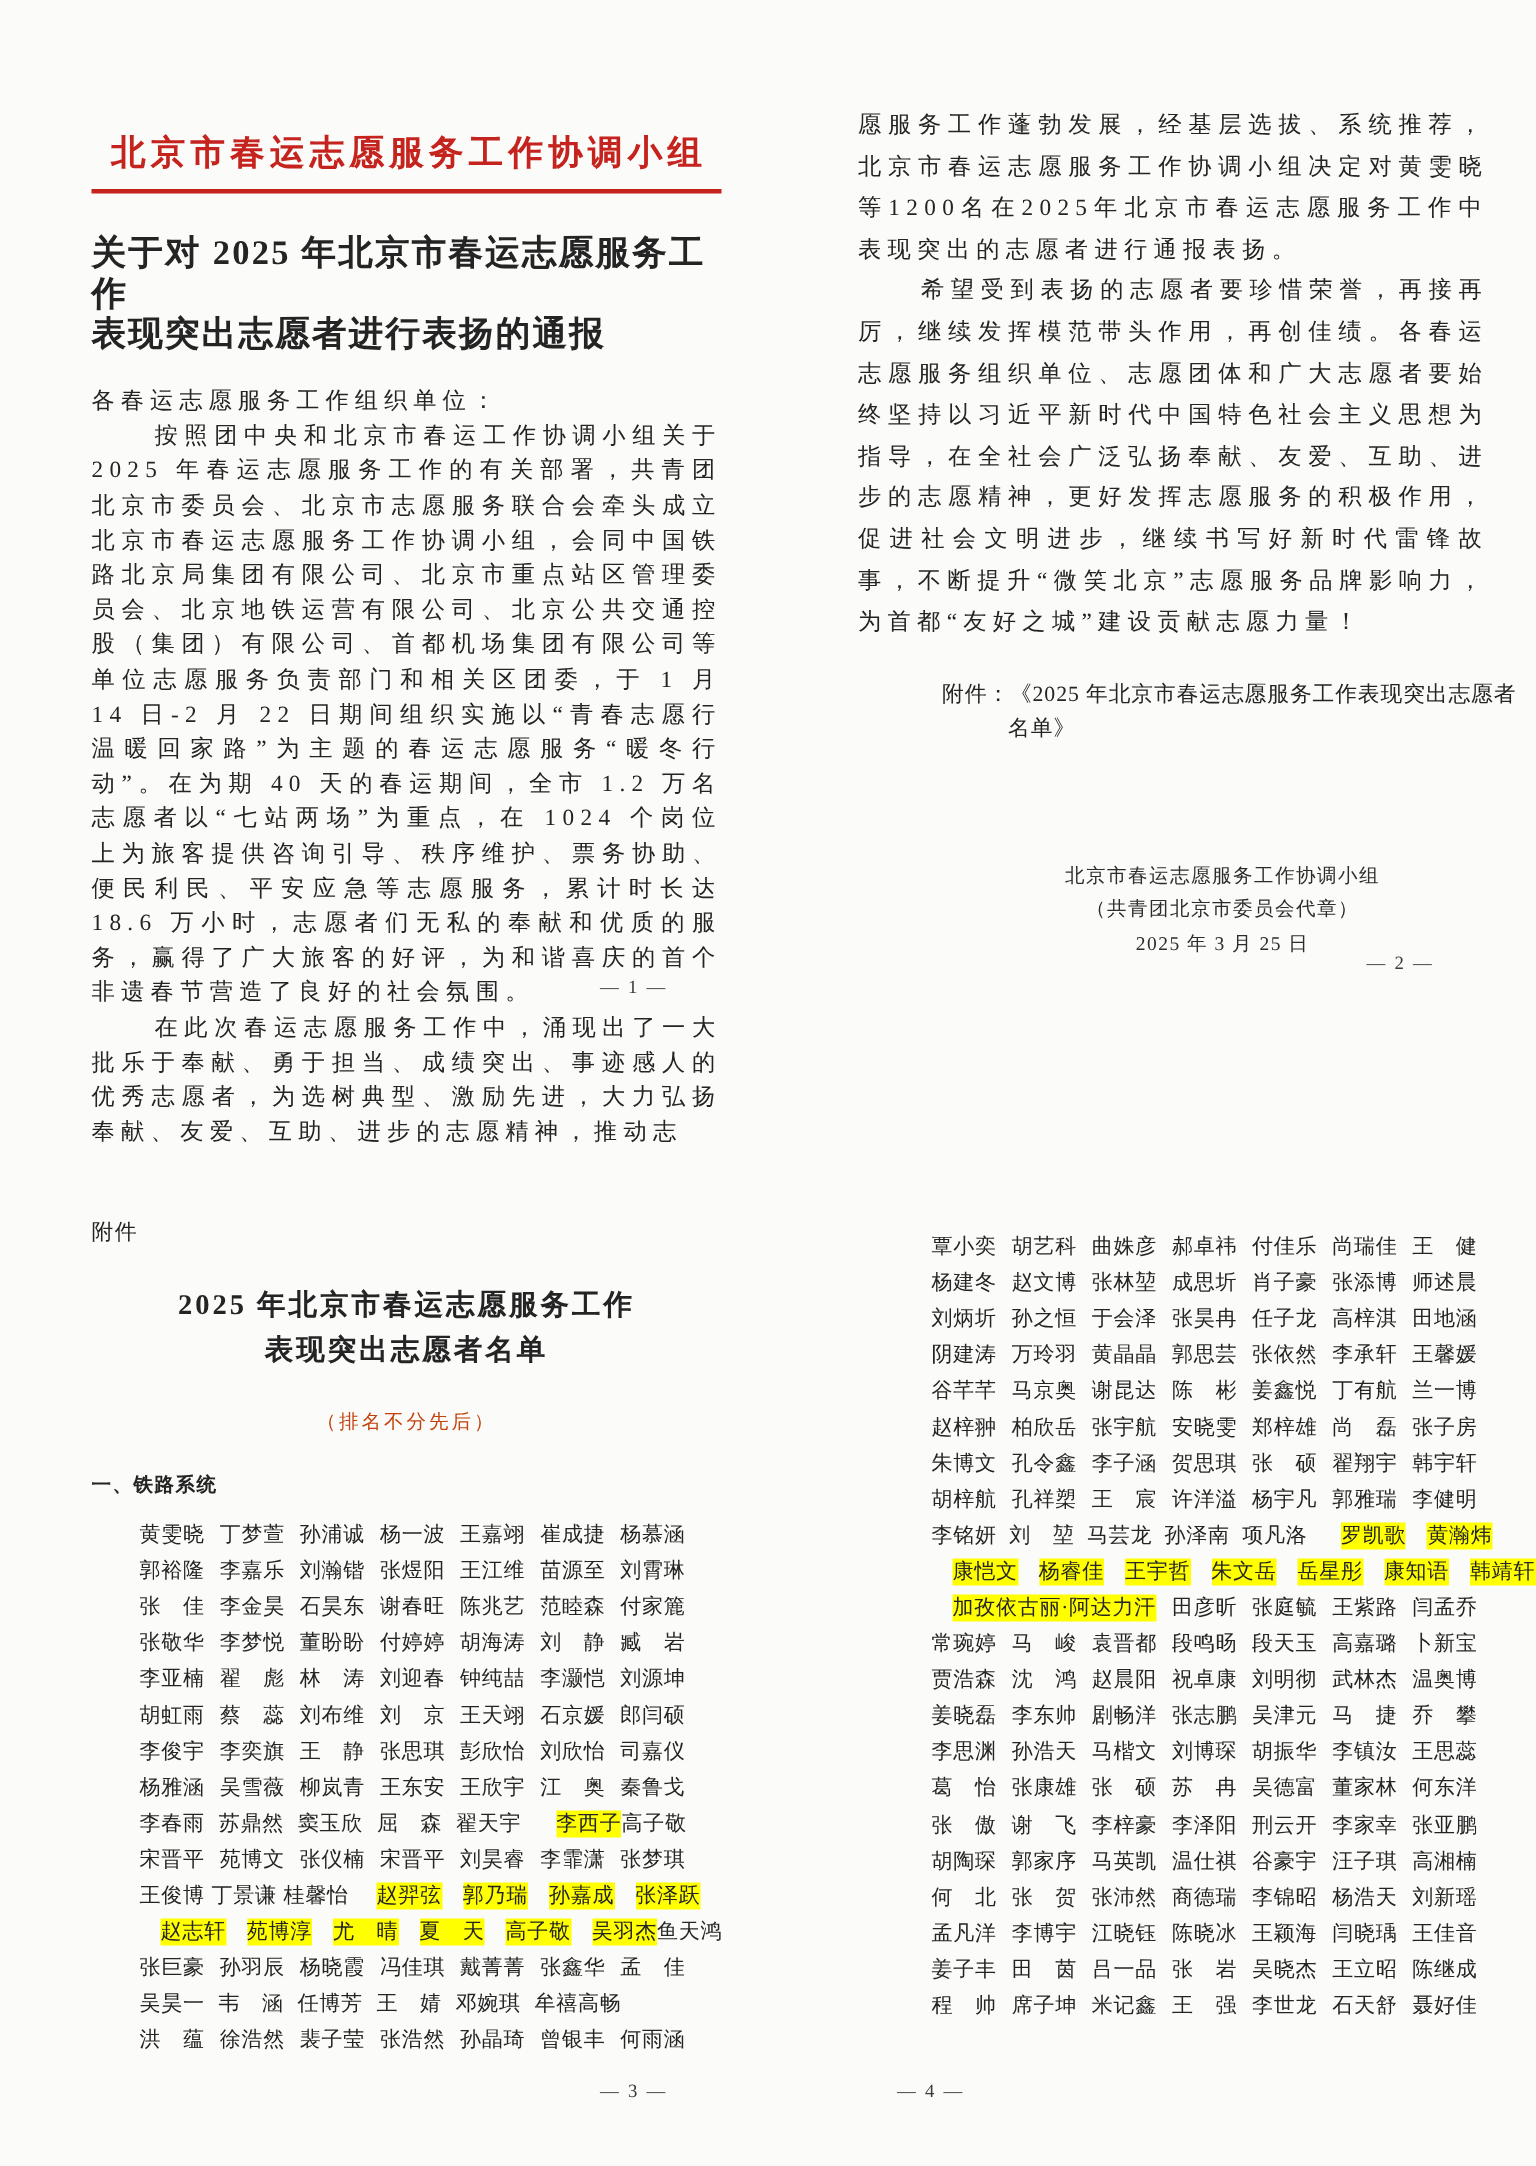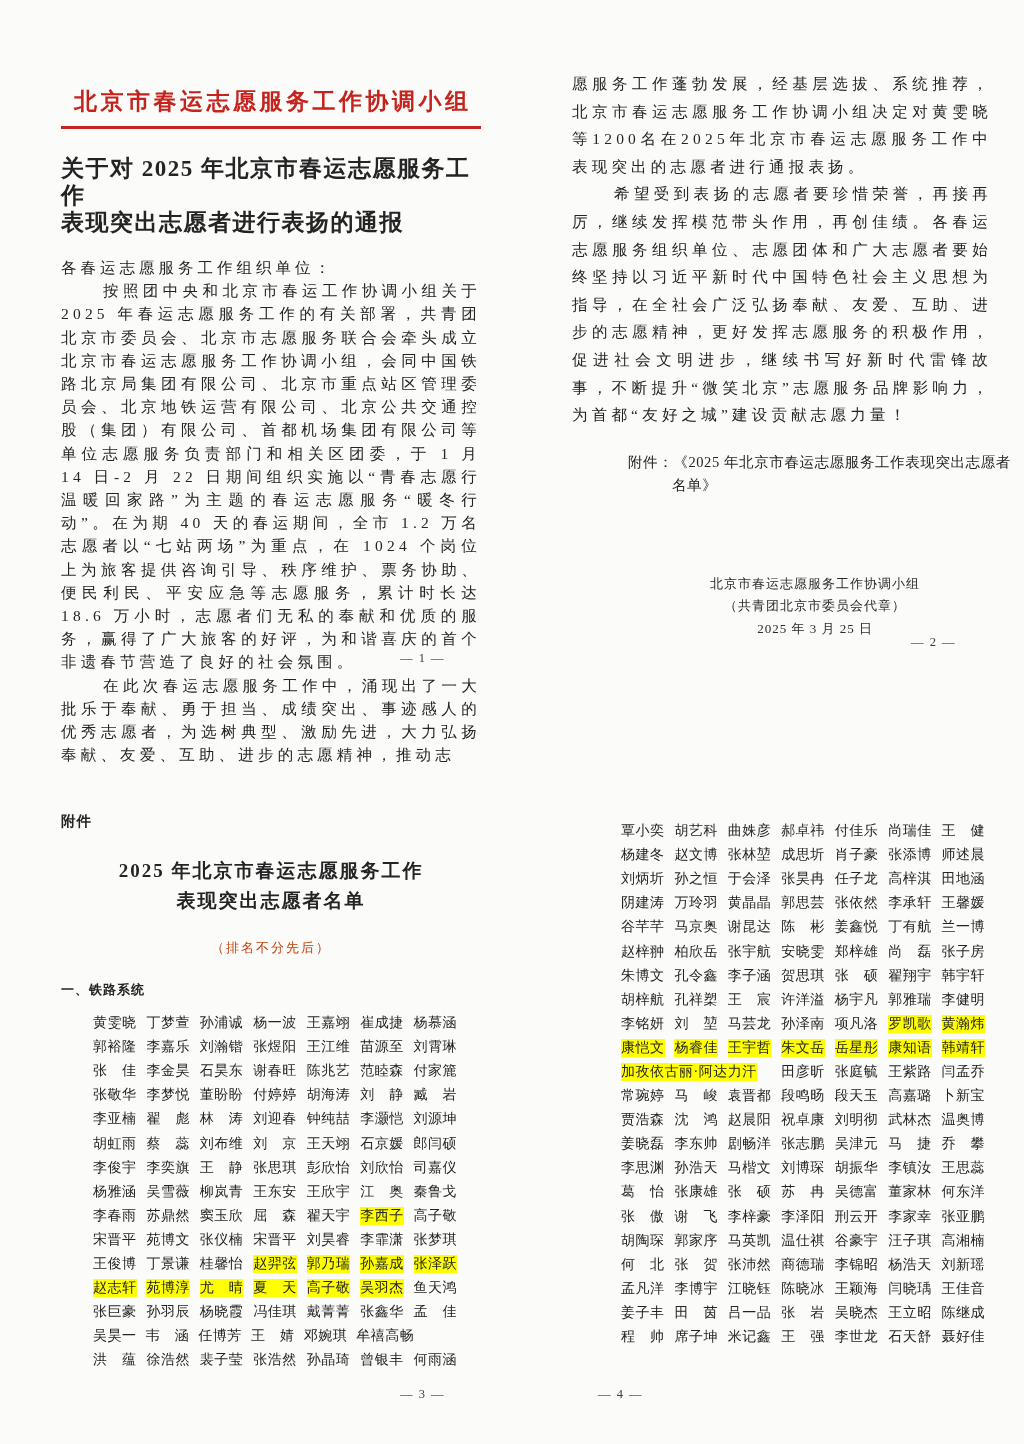--- a/index.html
+++ b/index.html
@@ -33,33 +33,33 @@
   .folio{position:absolute;bottom:0;font-size:12.5px;letter-spacing:1.5px;color:#3a3a3a;white-space:pre;}
   .folio.r{right:36px;}
   .folio.l{left:6px;}
 
   .att1{margin:24px 0 0 56px;font-size:14.5px;letter-spacing:0.6px;white-space:nowrap;}
   .att2{margin:4px 0 3px 100px;font-size:14.5px;letter-spacing:0.6px;}
   .sig{margin-top:78px;text-align:center;padding-left:66px;font-size:13px;
        line-height:22.5px;letter-spacing:1px;color:#2c2c2c;}
 
   .sans{font-family:"Liberation Sans","DejaVu Sans",sans-serif;}
-  .att-hd{font-size:14.5px;font-weight:bold;letter-spacing:1px;}
+  .att-hd{font-size:14.5px;font-weight:normal;letter-spacing:1px;}
   .l-title{margin:25px 0 14px;font-size:19px;font-weight:bold;text-align:center;
            line-height:30px;letter-spacing:2px;}
   .l-sub{margin:23px 0 0;font-size:13px;text-align:center;letter-spacing:2px;color:#c2410c;}
   .sec-hd{margin:24px 0 0;font-size:13px;font-weight:bold;letter-spacing:1px;}
 
   .name-grid{margin-top:12px;}
   #p4 .name-grid{margin-top:9px;}
   .name-row{display:grid;grid-template-columns:repeat(7,1fr);
             margin-left:32px;width:374px;height:24.1px;align-items:center;}
   #p4 .name-row{margin-left:29px;}
   .name{font-size:14px;letter-spacing:0.5px;white-space:pre;justify-self:start;}
-  .hl{background:#ffff00;}
+  .hl{background:#ffff00;margin-left:14px;}
 </style>
 </head>
 <body>
 
 <div id="p1" class="page">
   <div class="masthead">北京市春运志愿服务工作协调小组</div>
   <div class="rule"></div>
   <div class="doc-title">
     <span>关于对 2025 年北京市春运志愿服务工作</span><br>
     <span>表现突出志愿者进行表扬的通报</span>

